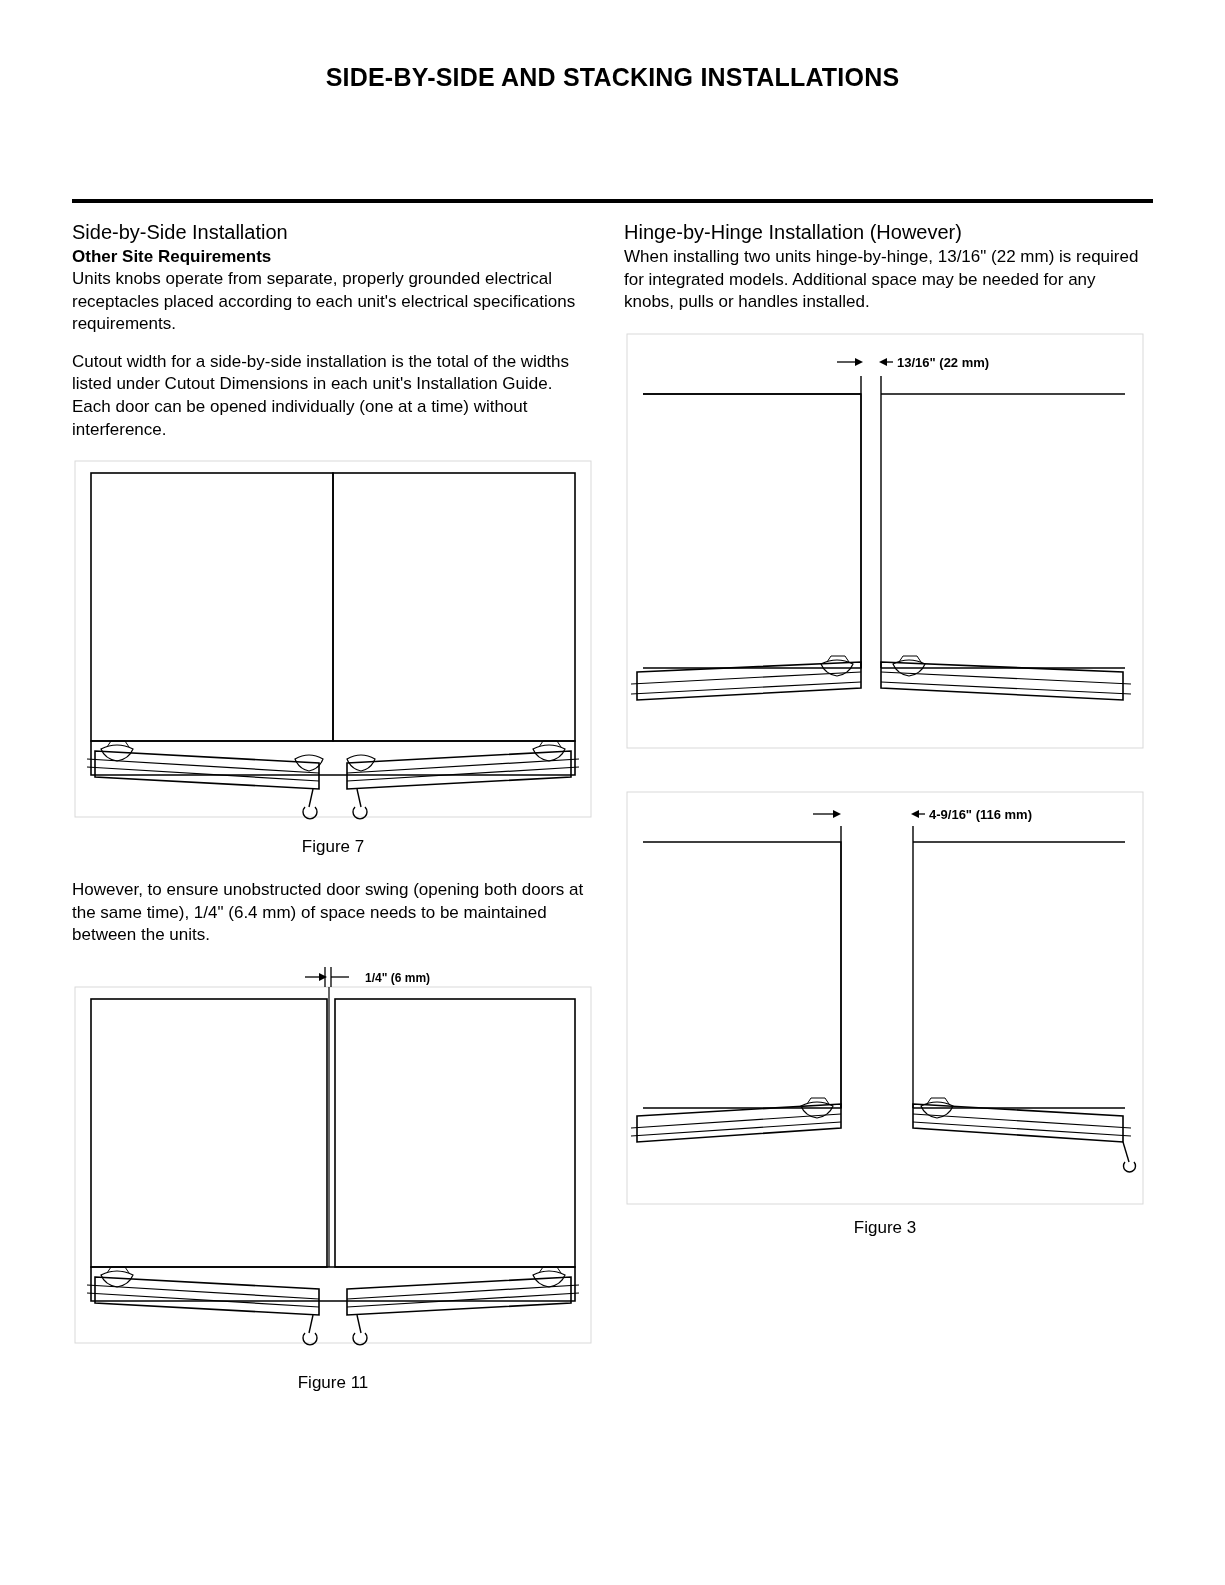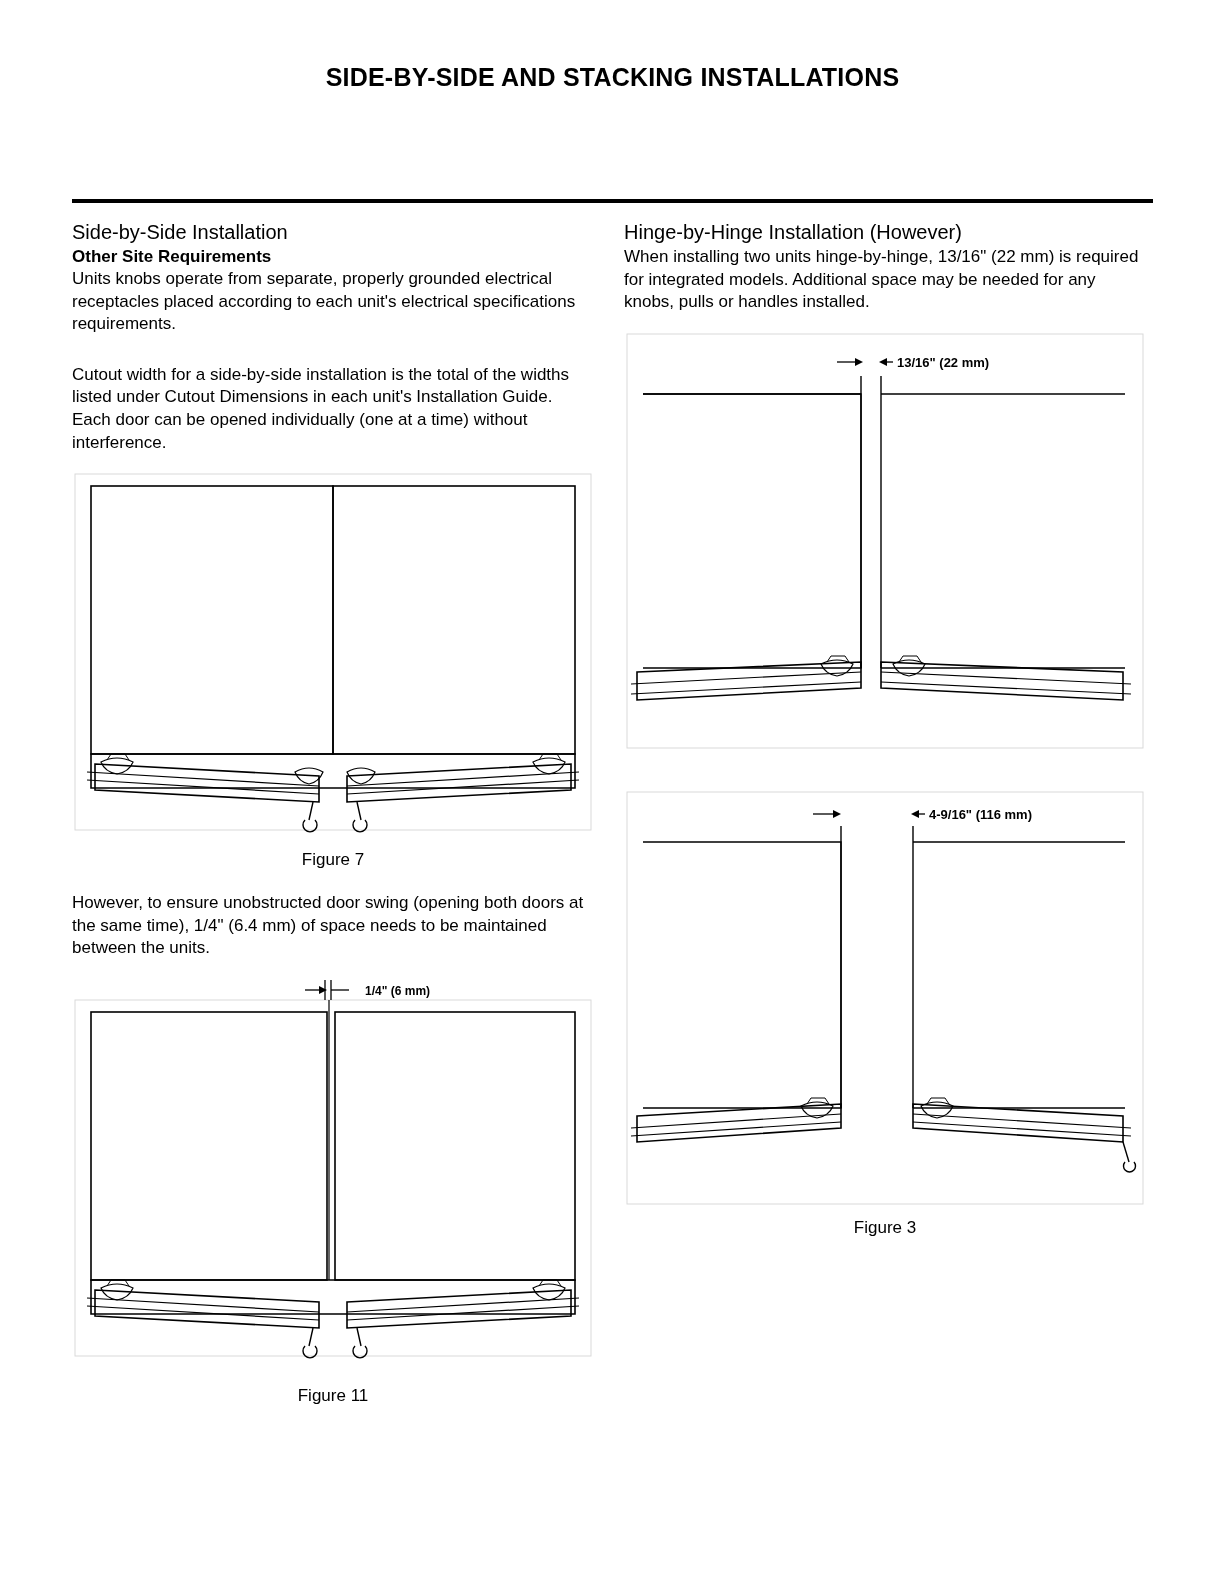--- a/index.html
+++ b/index.html
@@ -61,21 +61,21 @@
     font-weight: bold;
     margin: 3px 0 1px 0;
   }
   p.body {
     font-size: 17px;
     line-height: 1.33;
     margin: 0 0 0 0;
     text-align: left;
   }
   p.body + p.body {
-    margin-top: 28px;
+    margin-top: 15px;
   }
   .figure-block {
     margin-top: 18px;
   }
   .figure-caption {
     text-align: center;
     font-size: 17px;
     margin-top: 8px;
   }
   .fig-svg {

